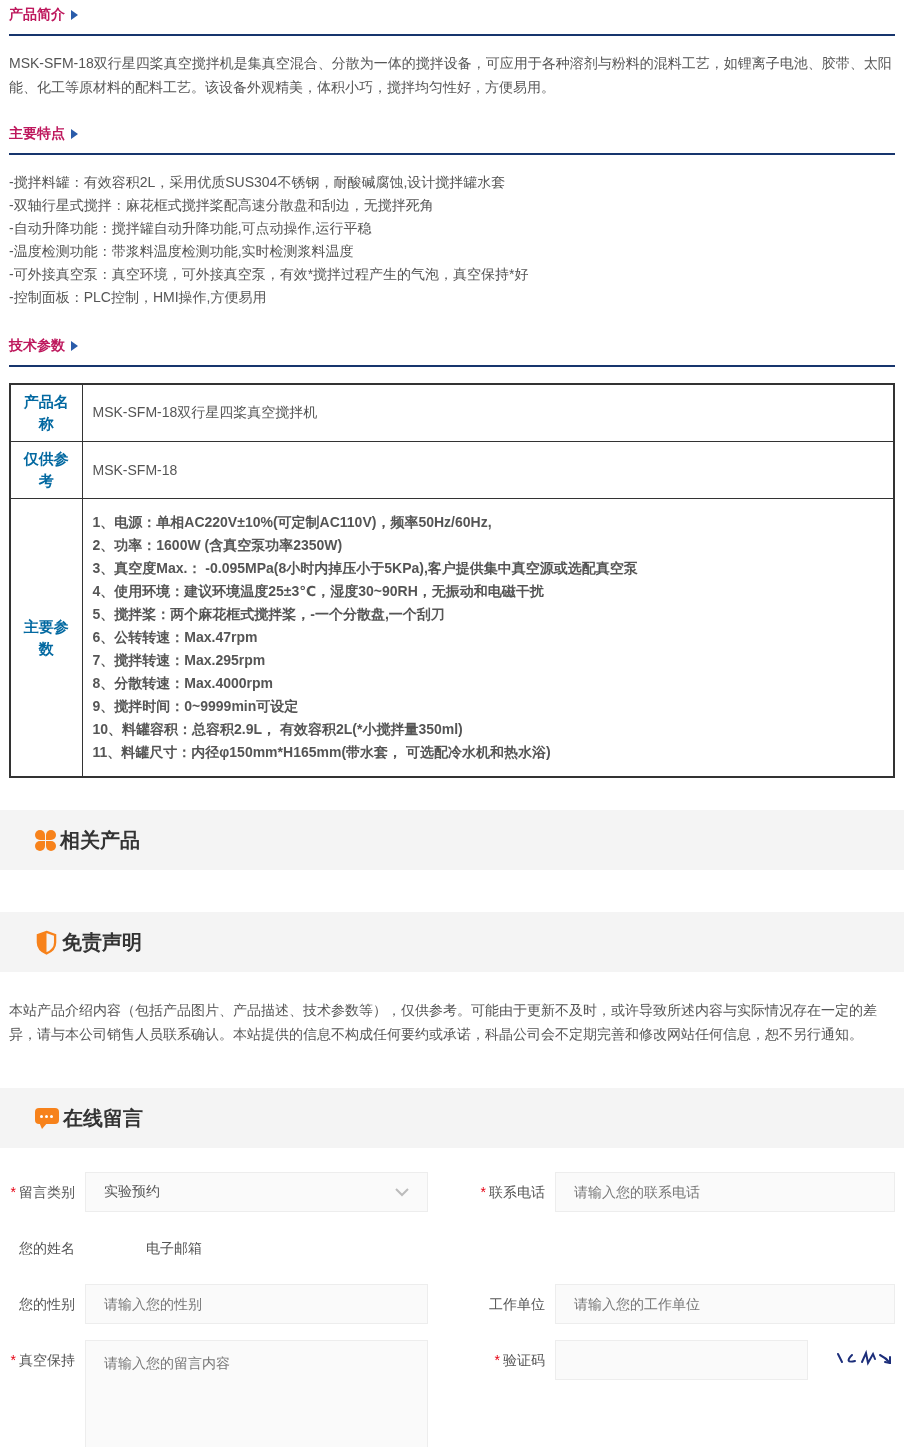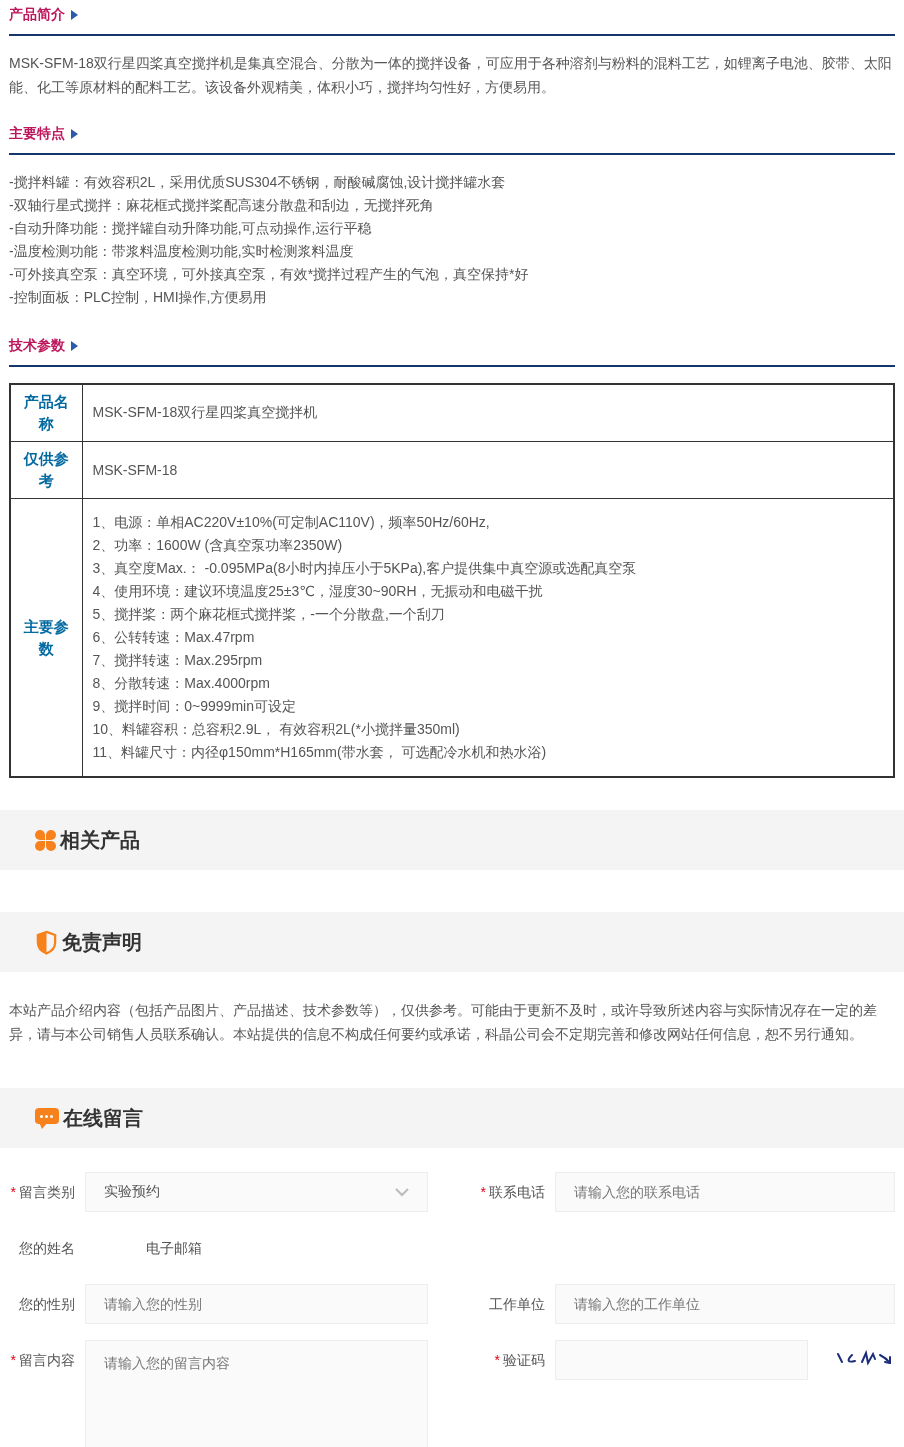--- a/index.html
+++ b/index.html
@@ -24,21 +24,21 @@
   .feature-list div { line-height: 23px; color: #555; }
 
   
   table.spec-table { margin: 16px 9px 0 9px; width: 886px; border-collapse: collapse; border: 2px solid #333; }
   table.spec-table th, table.spec-table td { border: 1px solid #333; }
   table.spec-table th {
     width: 72px; color: #0369a1; font-weight: bold; font-size: 15px;
     text-align: center; vertical-align: middle; padding: 6px 10px; line-height: 22px;
   }
   table.spec-table td { padding: 12px 10px; color: #555; vertical-align: middle; margin-left: 24px; }
-  td.multi { padding: 4px 10px; }
+  td.multi { padding: 4px 10px; font-weight: bold; }
   .pline { line-height: 23px; }
 
   
   .banner { height: 60px; background: #f4f4f4; display: flex; align-items: center; padding-left: 35px; }
   .banner-title { font-size: 20px; font-weight: bold; color: #333; margin-left: 4px; }
   .mt32 { margin-top: 32px; }
   .mt42 { margin-top: 42px; }
   .mt26 { margin-top: 26px; }
 
   
@@ -216,21 +216,21 @@
       </div>
       <div class="half">
         <div class="fr-label">工作单位</div>
         <input class="box" type="text" placeholder="请输入您的工作单位" style="">
       </div>
     </div>
 
     <div class="form-row">
       <div class="half">
         <div class="fl-label">
-          <span class="req">*</span><span>留言内容</span>
+          <span class="req">*</span><span>真空保持</span>
         </div>
         <div class="fl-ctrl">
           <textarea class="box" placeholder="请输入您的留言内容" style=""></textarea>
         </div>
       </div>
       <div>
         <div class="half">
           <div class="fr-label">
             <span class="req">*</span><span>验证码</span>
           </div>

